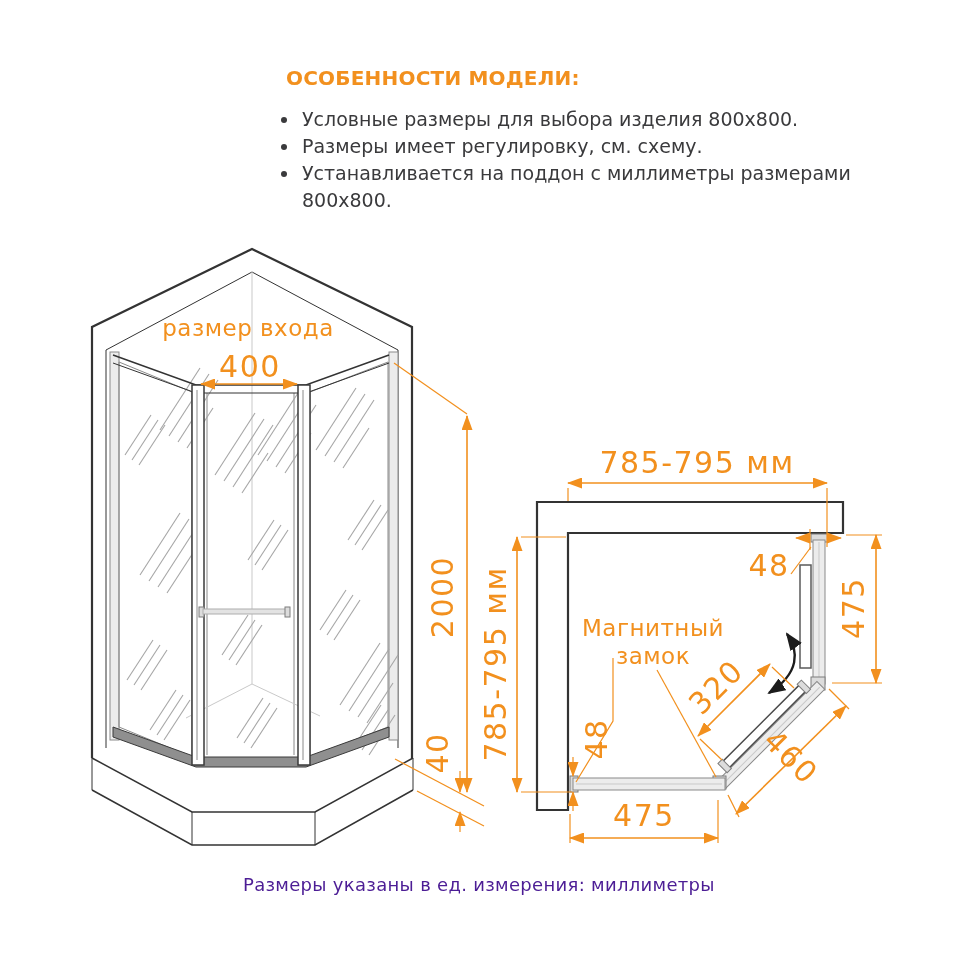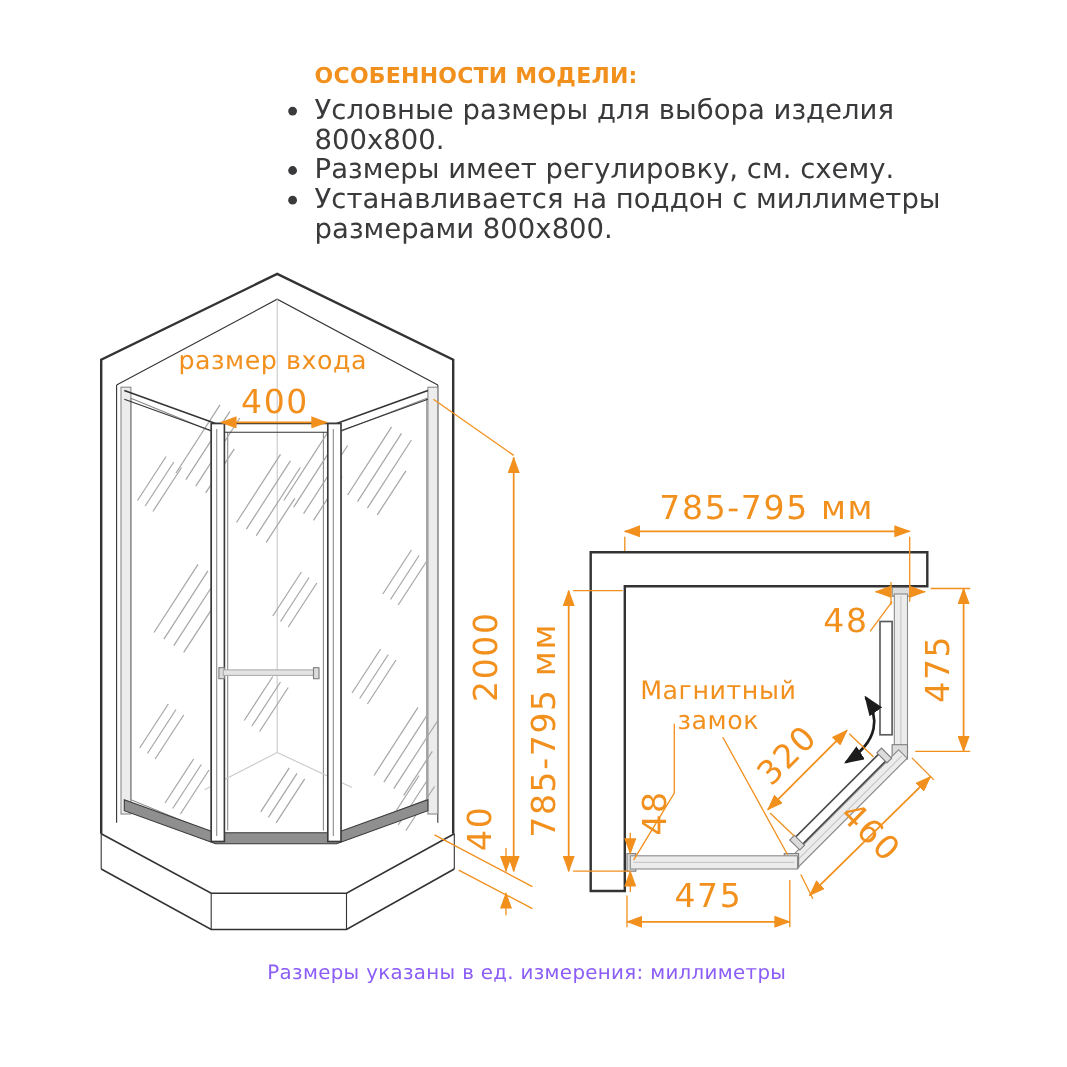--- a/index.html
+++ b/index.html
@@ -1,23 +1,23 @@
 <!DOCTYPE html>
 <html><head>
 <meta charset="utf-8">
 <style>
   html,body{margin:0;padding:0;}
   body{width:970px;height:970px;background:#ffffff;position:relative;overflow:hidden;
        font-family:"DejaVu Sans","Liberation Sans",sans-serif;}
   .drawing{position:absolute;left:0;top:0;}
   .features{position:absolute;left:262px;top:56px;width:640px;color:#3a3a3c;}
-  .features h1{margin:0 0 6px 24px;font-size:20px;font-weight:700;color:#F2901E;letter-spacing:.2px;}
-  .features ul{margin:0;padding-left:22px;font-size:25px;line-height:27px;width:614px;}
+  .features h1{margin:10px 0 6px 24px;font-size:20px;font-weight:700;color:#F2901E;letter-spacing:.2px;}
+  .features ul{margin:16px;padding-left:22px;font-size:19px;line-height:27px;width:614px;}
   .features li{padding-left:2px;}
-  .caption{position:absolute;left:243px;top:874px;font-size:18px;color:#8b5cf6;letter-spacing:.3px;}
+  .caption{position:absolute;left:243px;top:874px;font-size:18px;color:#4c1d95;letter-spacing:.3px;}
   
   .ln{stroke:#333;fill:none;}
   .th{stroke-width:2.2;} .md{stroke-width:1.5;} .tn{stroke-width:1;}
   .gy{stroke:#8a8a8a;stroke-width:1;fill:none;}
   .lg{stroke:#c9c9c9;stroke-width:1;fill:none;}
   .glass{fill:#ececec;stroke:#8a8a8a;stroke-width:1;}
   .cap{fill:#dcdcdc;stroke:#7d7d7d;stroke-width:1;}
   .dim{stroke:#F2901E;stroke-width:1.6;fill:none;}
   .ext{stroke:#F2901E;stroke-width:1.2;fill:none;}
   .dtx{fill:#F2901E;font-size:30px;text-anchor:middle;dominant-baseline:central;letter-spacing:1.5px;}

